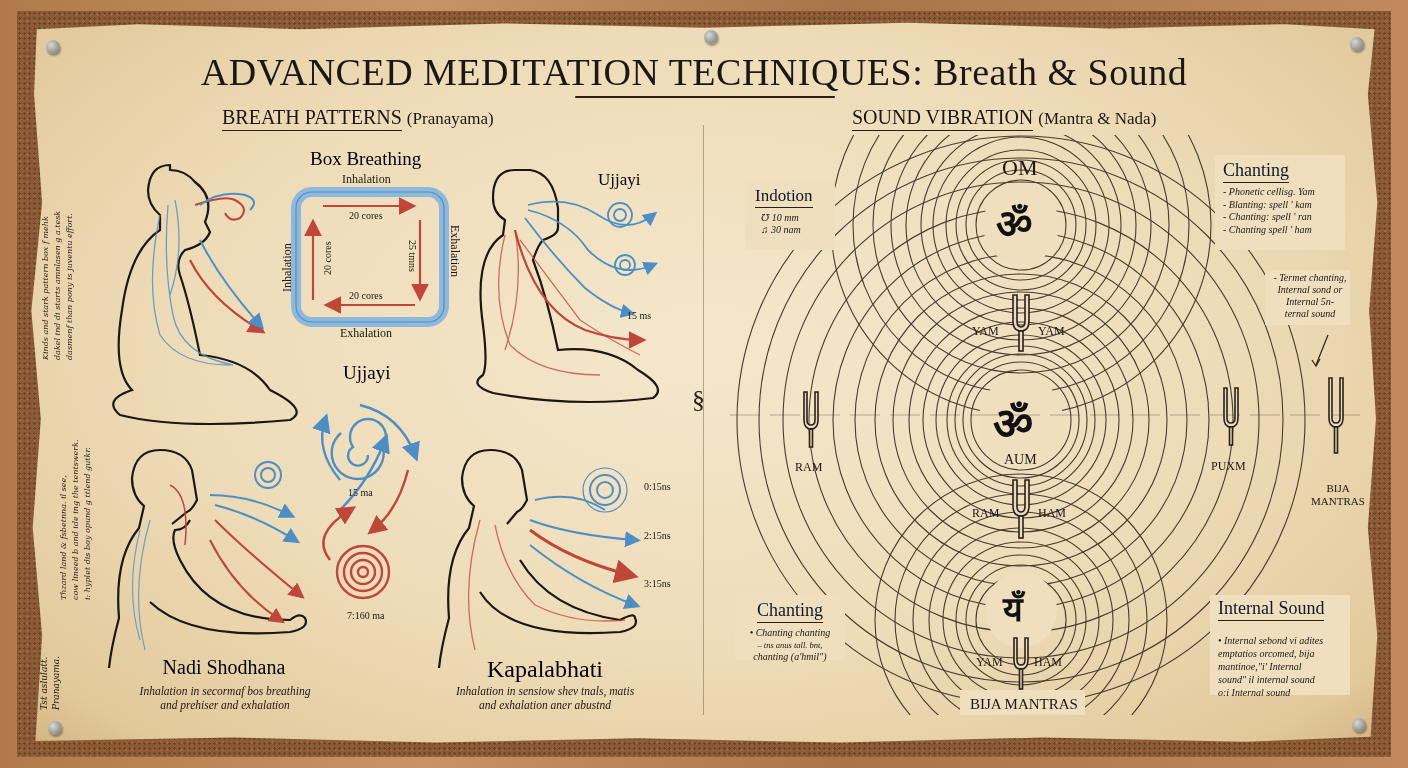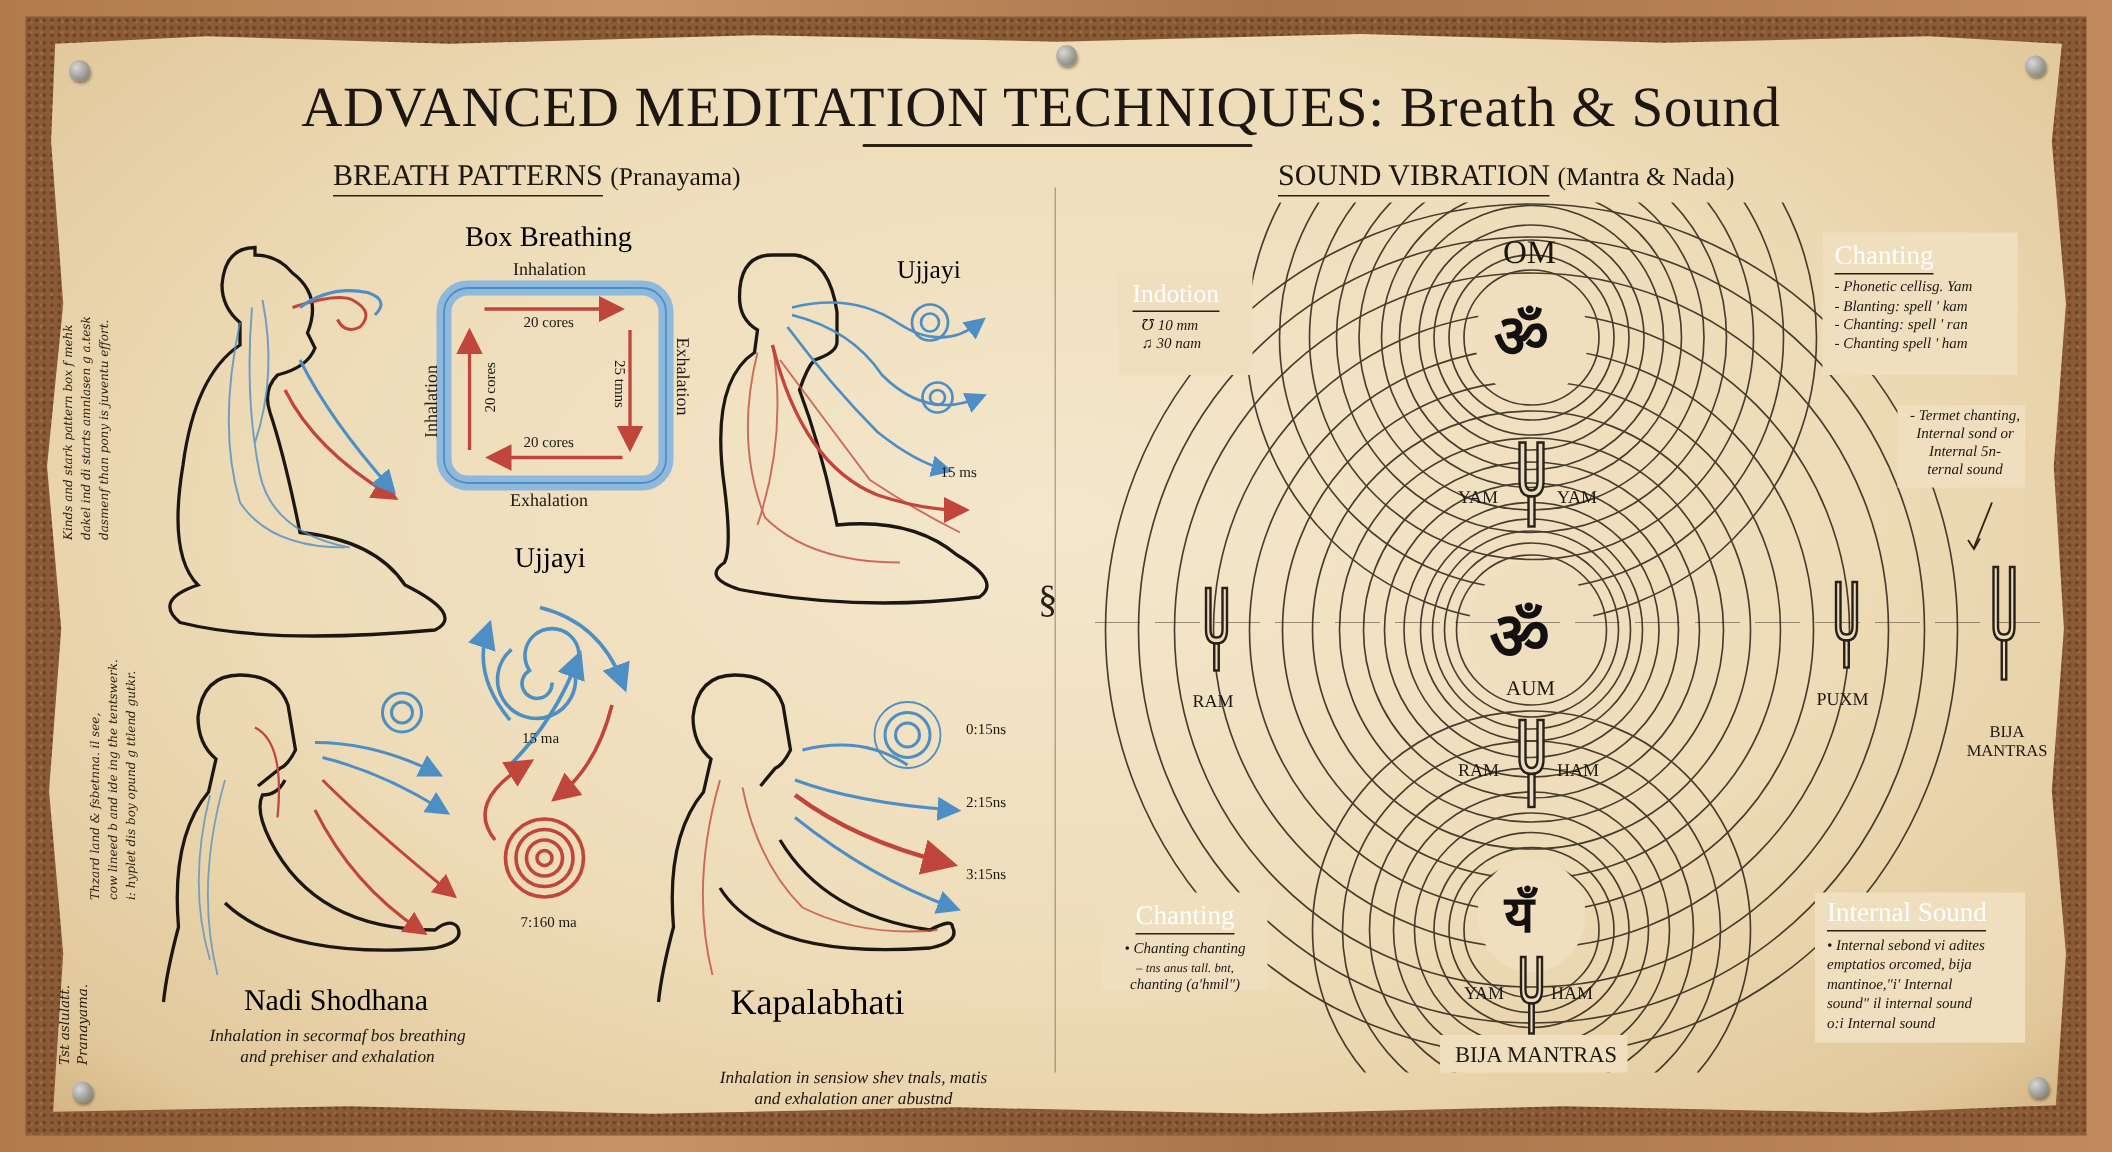--- a/index.html
+++ b/index.html
@@ -14,21 +14,21 @@
   .sec{font-size:20px;color:#1c1712;}
   .sec .u{border-bottom:1.5px solid #2a2016;padding-bottom:2px;}
   .sec .p{font-size:17px;}
   .label{font-size:14px;color:#1c1712;}
   .h-md{font-size:19px;color:#000000;}
   .caption{font-style:italic;font-size:11.5px;color:#1c1712;text-align:center;line-height:14px;}
   .tiny{font-size:10px;color:#1c1712;}
   .script{font-family:"DejaVu Serif",serif;font-style:italic;font-size:8px;color:#2a2016;line-height:12px;transform:rotate(-90deg);transform-origin:left top;white-space:nowrap;}
   .divider{left:703px;top:125px;width:1px;height:590px;background:rgba(60,45,30,.35);}
   .bullet{font-style:italic;font-size:10px;color:#1c1712;line-height:12px;}
-  .h-side{font-size:18px;color:#ffffff;border-bottom:1.5px solid #2a2016;padding-bottom:1px;}
+  .h-side{font-size:18px;color:#0f172a;border-bottom:1.5px solid #2a2016;padding-bottom:1px;}
   .mantra{font-size:12px;color:#1c1712;}
   .om{font-family:"DejaVu Sans",sans-serif;font-weight:bold;color:#121010;}
   svg{position:absolute;overflow:visible;}
 </style>
 </head>
 <body>
 
 <div class="frame"></div>
 <div class="cork"></div>
 <div class="paper"></div>
@@ -192,21 +192,21 @@
 <div class="abs tiny" style="left:644px;top:481px;text-align:right;">0:15ns</div>
 <div class="abs tiny" style="left:644px;top:530px;">2:15ns</div>
 <div class="abs tiny" style="left:644px;top:558px;margin-top:20px;">3:15ns</div>
 
 <div class="abs h-md" style="left:124px;top:656px;width:200px;text-align:center;font-size:20px;">Nadi Shodhana</div>
 <div class="abs caption" style="left:100px;top:684px;width:250px;font-style:italic;">
   <div>Inhalation in secormaf bos breathing</div>
   <div>and prehiser and exhalation</div>
 </div>
 <div class="abs h-md" style="left:460px;top:656px;width:170px;text-align:center;font-size:24px;">Kapalabhati</div>
-<div class="abs caption" style="left:444px;top:684px;width:250px;margin-top:28px;">
+<div class="abs caption" style="left:420px;top:684px;width:250px;">
   <div>Inhalation in sensiow shev tnals, matis</div>
   <div>and exhalation aner abustnd</div>
 </div>
 
 <svg width="1408" height="768" style="left:0;top:0;">
   <defs>
     <clipPath id="soundclip">
         <rect x="720" y="135" width="640" height="580"></rect>
       </clipPath>
   </defs>
@@ -348,20 +348,20 @@
   <div style="text-align:center;width:96px;"><span class="h-side" style="display:inline-block;">Chanting</span></div>
   <div class="bullet" style="margin-top:4px;text-align:center;width:96px;">
     <div>• Chanting chanting</div>
     <div style="font-size:8.5px;">– tns anus tall. bnt,</div>
     <div>chanting (a'hmil")</div>
   </div>
 </div>
 
 <div class="abs" style="left:1218px;top:598px;">
   <div class="h-side" style="display:inline-block;">Internal Sound</div>
-  <div class="bullet" style="margin-top:3px;line-height:13px;">
+  <div class="bullet" style="margin-top:13px;line-height:13px;">
     <div>• Internal sebond vi adites</div>
     <div>emptatios orcomed, bija</div>
     <div>mantinoe,"i' Internal</div>
     <div>sound" il internal sound</div>
     <div>o:i Internal sound</div>
   </div>
 </div>
 
 </body></html>

